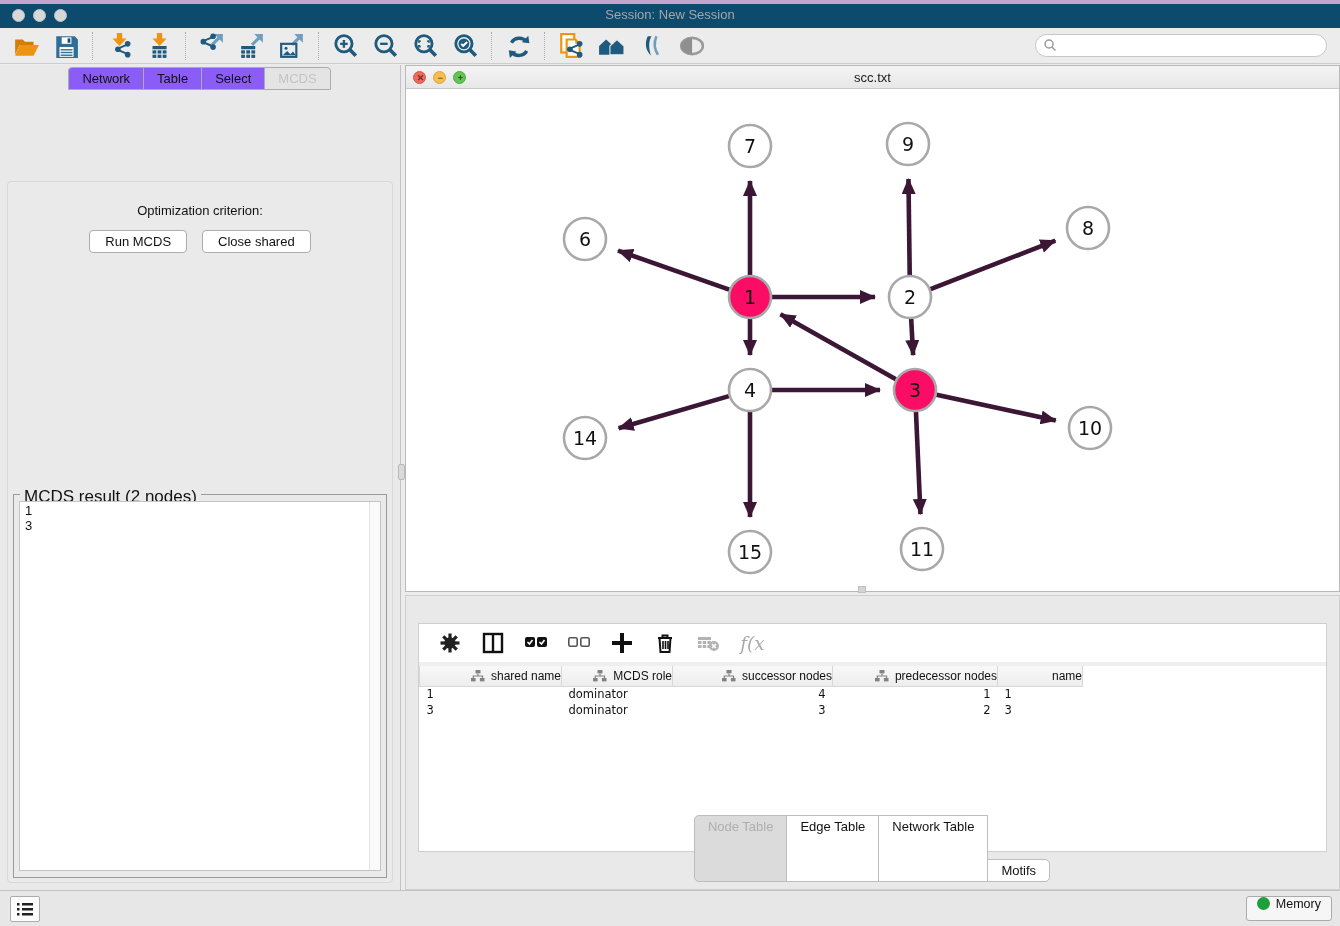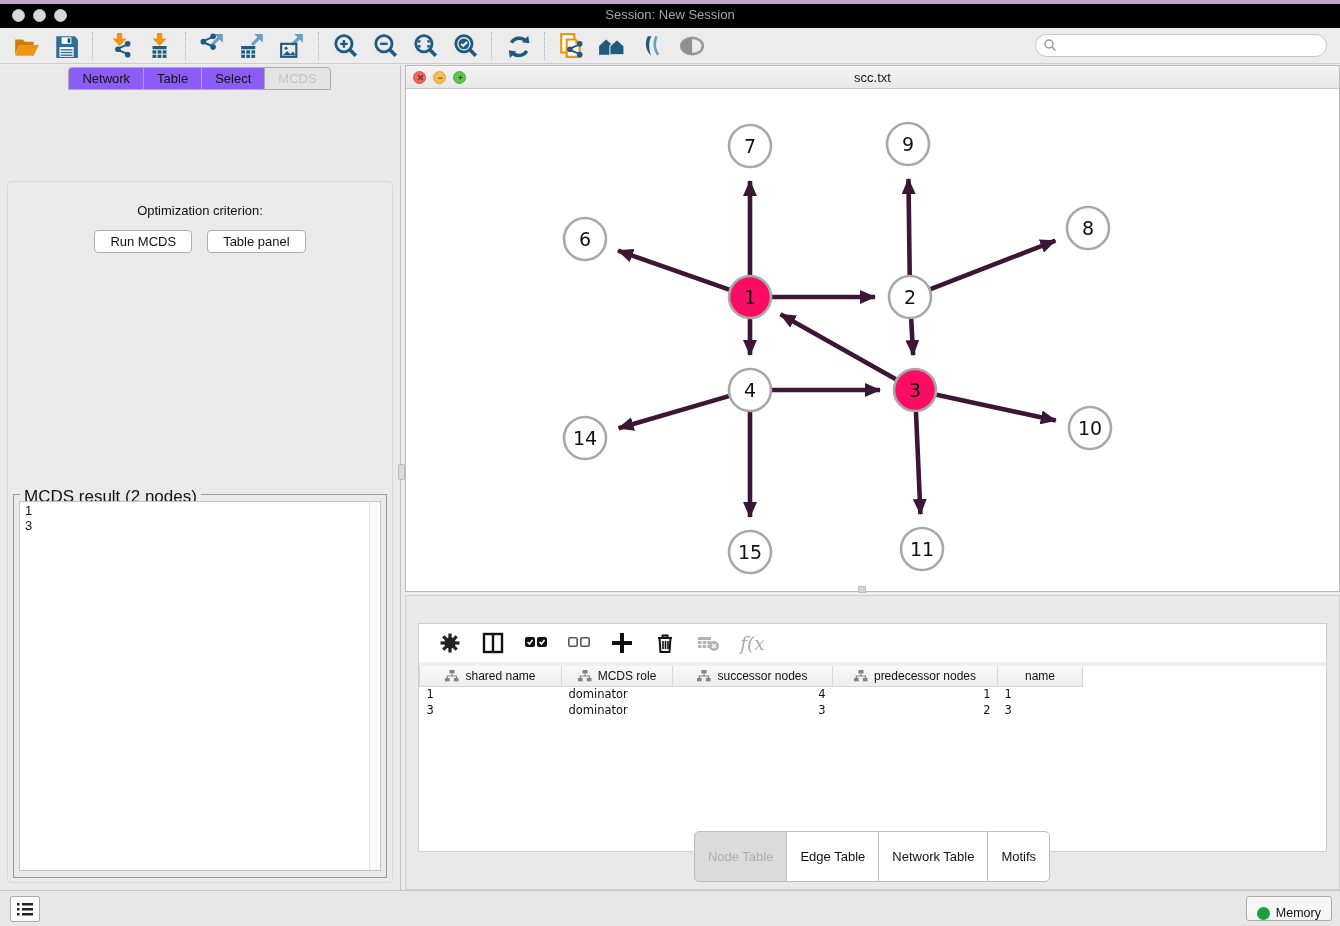--- a/index.html
+++ b/index.html
@@ -1,21 +1,21 @@
 <!DOCTYPE html>
 <html><head>
 <meta charset="utf-8">
 <style>
   * { margin:0; padding:0; box-sizing:border-box; }
   html,body { width:1340px; height:926px; }
   body { font-family:"Liberation Sans",sans-serif; background:#ECECEC; overflow:hidden; }
   .app { position:relative; width:1340px; height:926px; background:#ECECEC; }
 
   
-  .titlebar { position:absolute; top:0; left:0; right:0; height:36px; background:#000000; border-bottom:1px solid #D6D6D6; }
+  .titlebar { position:absolute; top:0; left:0; right:0; height:36px; background:#0c4a6e; border-bottom:1px solid #D6D6D6; }
   .titlebar .accent { position:absolute; top:0; left:0; right:0; height:4px; background:#C3A4CF; }
   .tl-dots { position:absolute; left:12px; top:9px; display:flex; gap:8px; }
   .tl-dot { width:13px; height:13px; border-radius:50%; background:#D8D8D8; border:1px solid #C2C2C2; }
   .win-title { position:absolute; left:0; right:0; top:7px; text-align:center; font-size:13px; color:#A6A6A6; }
 
   
   .toolbar { position:absolute; top:28px; left:0; right:0; height:36px; background:#ECECEC; border-bottom:1px solid #CDCDCD; display:flex; align-items:center; padding-left:6px; }
   .tbtn { width:40px; height:32px; display:flex; align-items:center; justify-content:center; cursor:pointer; }
   .tsep { width:1px; height:28px; border-left:1px dotted #ADADAD; margin:0 6px; }
   .search-wrap { margin-left:auto; margin-right:13px; position:relative; }
@@ -62,32 +62,32 @@
   .net-canvas { position:absolute; top:23px; left:0; right:0; bottom:0; background:#FFF; }
   .net-grip { position:absolute; left:452px; bottom:-2px; width:8px; height:7px; background:#D4D4D4; border:1px solid #BFBFBF; }
 
   
   .table-panel { position:absolute; left:405px; top:595px; width:935px; bottom:36px; background:#E9E9E9; border:1px solid #CFCFCF; }
   .tp-body { position:absolute; left:12px; right:12px; top:27px; bottom:37px; background:#FFF; border:1px solid #CFCFCF; }
   .tp-toolbar { display:flex; align-items:center; gap:17px; height:42px; padding:0 18px; border-bottom:4px solid #EFEFEF; }
   .tp-tool { display:flex; align-items:center; justify-content:center; width:26px; height:26px; cursor:pointer; }
   .grid-table { border-collapse:collapse; table-layout:fixed; font-size:12px; }
   .grid-table th { height:20px; font-weight:normal; background:linear-gradient(#F8F8F8,#EDEDED); border:1px solid #D8D8D8; border-top:none; font-size:12px; color:#111; }
-  .th-inner { display:flex; align-items:center; justify-content:center; gap:6px; }
+  .th-inner { display:flex; align-items:center; justify-content:flex-end; gap:6px; }
   .grid-table td { height:16px; padding:0 7px; color:#111; font-family:"DejaVu Sans",sans-serif; font-size:11.5px; }
   .tp-tabs { position:absolute; bottom:7px; left:0; right:0; display:flex; justify-content:center; }
-  .tp-tab { font-size:13px; padding:17px 13px; background:#FFF; border:1px solid #BDBDBD; margin-left:-1px; color:#111; cursor:pointer; }
+  .tp-tab { font-size:13px; padding:3px 13px; background:#FFF; border:1px solid #BDBDBD; margin-left:-1px; color:#111; cursor:pointer; }
   .tp-tab:first-child { border-radius:5px 0 0 5px; }
-  .tp-tab:last-child { border-radius:0 5px 5px 0; }
+  .tp-tab:last-child { border-radius:0 5px 5px 0;margin-top:44px; }
   .tp-tab.selected { background:#DBDBDB; color:#AFAFAF; }
 
   
   .statusbar { position:absolute; bottom:0; left:0; right:0; height:36px; background:#E7E7E7; border-top:1px solid #C3C3C3; }
   .status-left-btn { position:absolute; left:10px; top:5px; width:30px; height:26px; background:#FCFCFC; border:1px solid #ABABAB; border-radius:2px; display:flex; align-items:center; justify-content:center; cursor:pointer; }
-  .memory-btn { position:absolute; right:8px; top:5px; height:25px; background:#F6F6F6; border:1px solid #ABABAB; border-radius:3px; display:flex; align-items:flex-end; gap:6px; padding:0 10px; cursor:pointer; }
+  .memory-btn { position:absolute; right:8px; top:5px; height:25px; background:#F6F6F6; border:1px solid #ABABAB; border-radius:3px; display:flex; align-items:flex-start; gap:6px; padding:0 10px; cursor:pointer; }
   .memory-dot { width:13px; height:13px; border-radius:50%; background:#1E9E3C; }
   .memory-label { font-size:12.5px; color:#111; }
   .close-x { stroke:#111; stroke-width:2; }
 </style>
 </head>
 <body>
 
 <div class="app">
 
   <div class="titlebar">
@@ -266,21 +266,21 @@
     <div class="ctabs" id="ctabs">
         <div class="ctab">Network</div>
         <div class="ctab">Table</div>
         <div class="ctab">Select</div>
         <div class="ctab selected">MCDS</div>
       </div>
     <div class="cp-content">
       <div class="opt-label">Optimization criterion:</div>
       <div class="btn-row">
         <button class="pbtn">Run MCDS</button>
-        <button class="pbtn">Table panel</button>
+        <button class="pbtn">Close shared</button>
       </div>
       <div class="result-fieldset">
         <span class="result-legend">MCDS result (2 nodes)</span>
         <div class="result-view" id="resultView">1
 3</div>
         <div class="result-vtrack"></div>
       </div>
     </div>
   </div>
 

